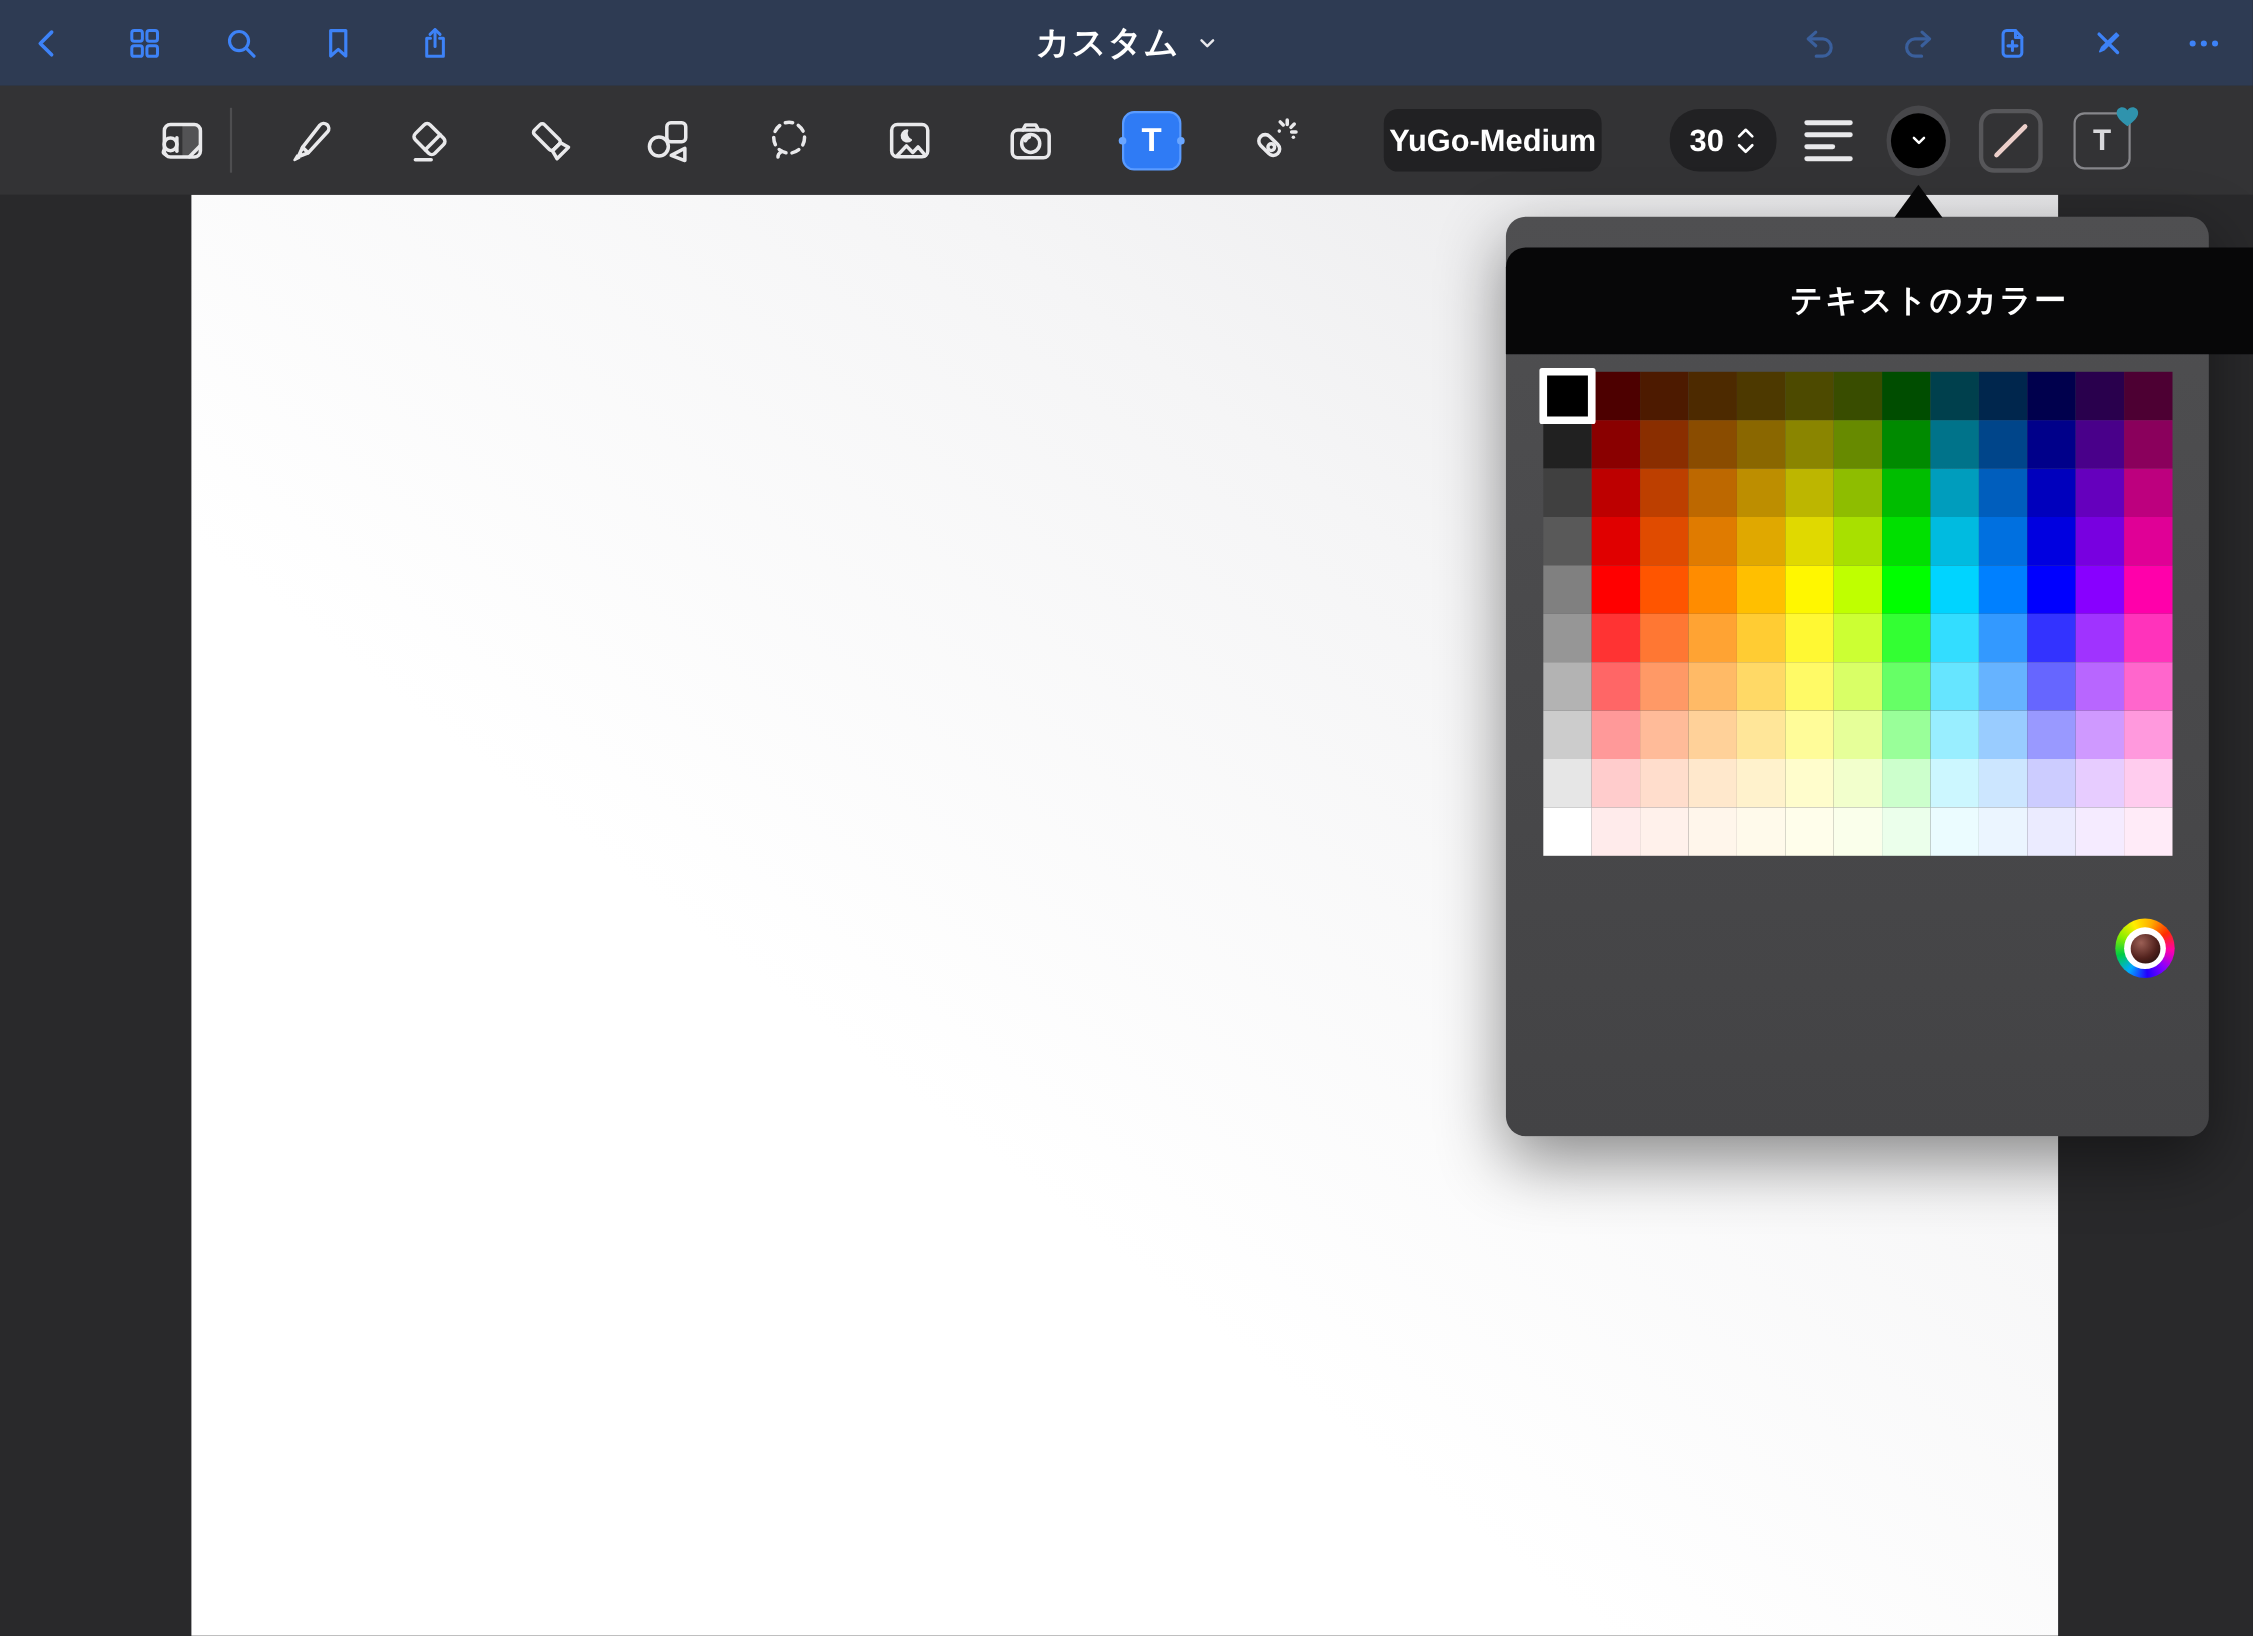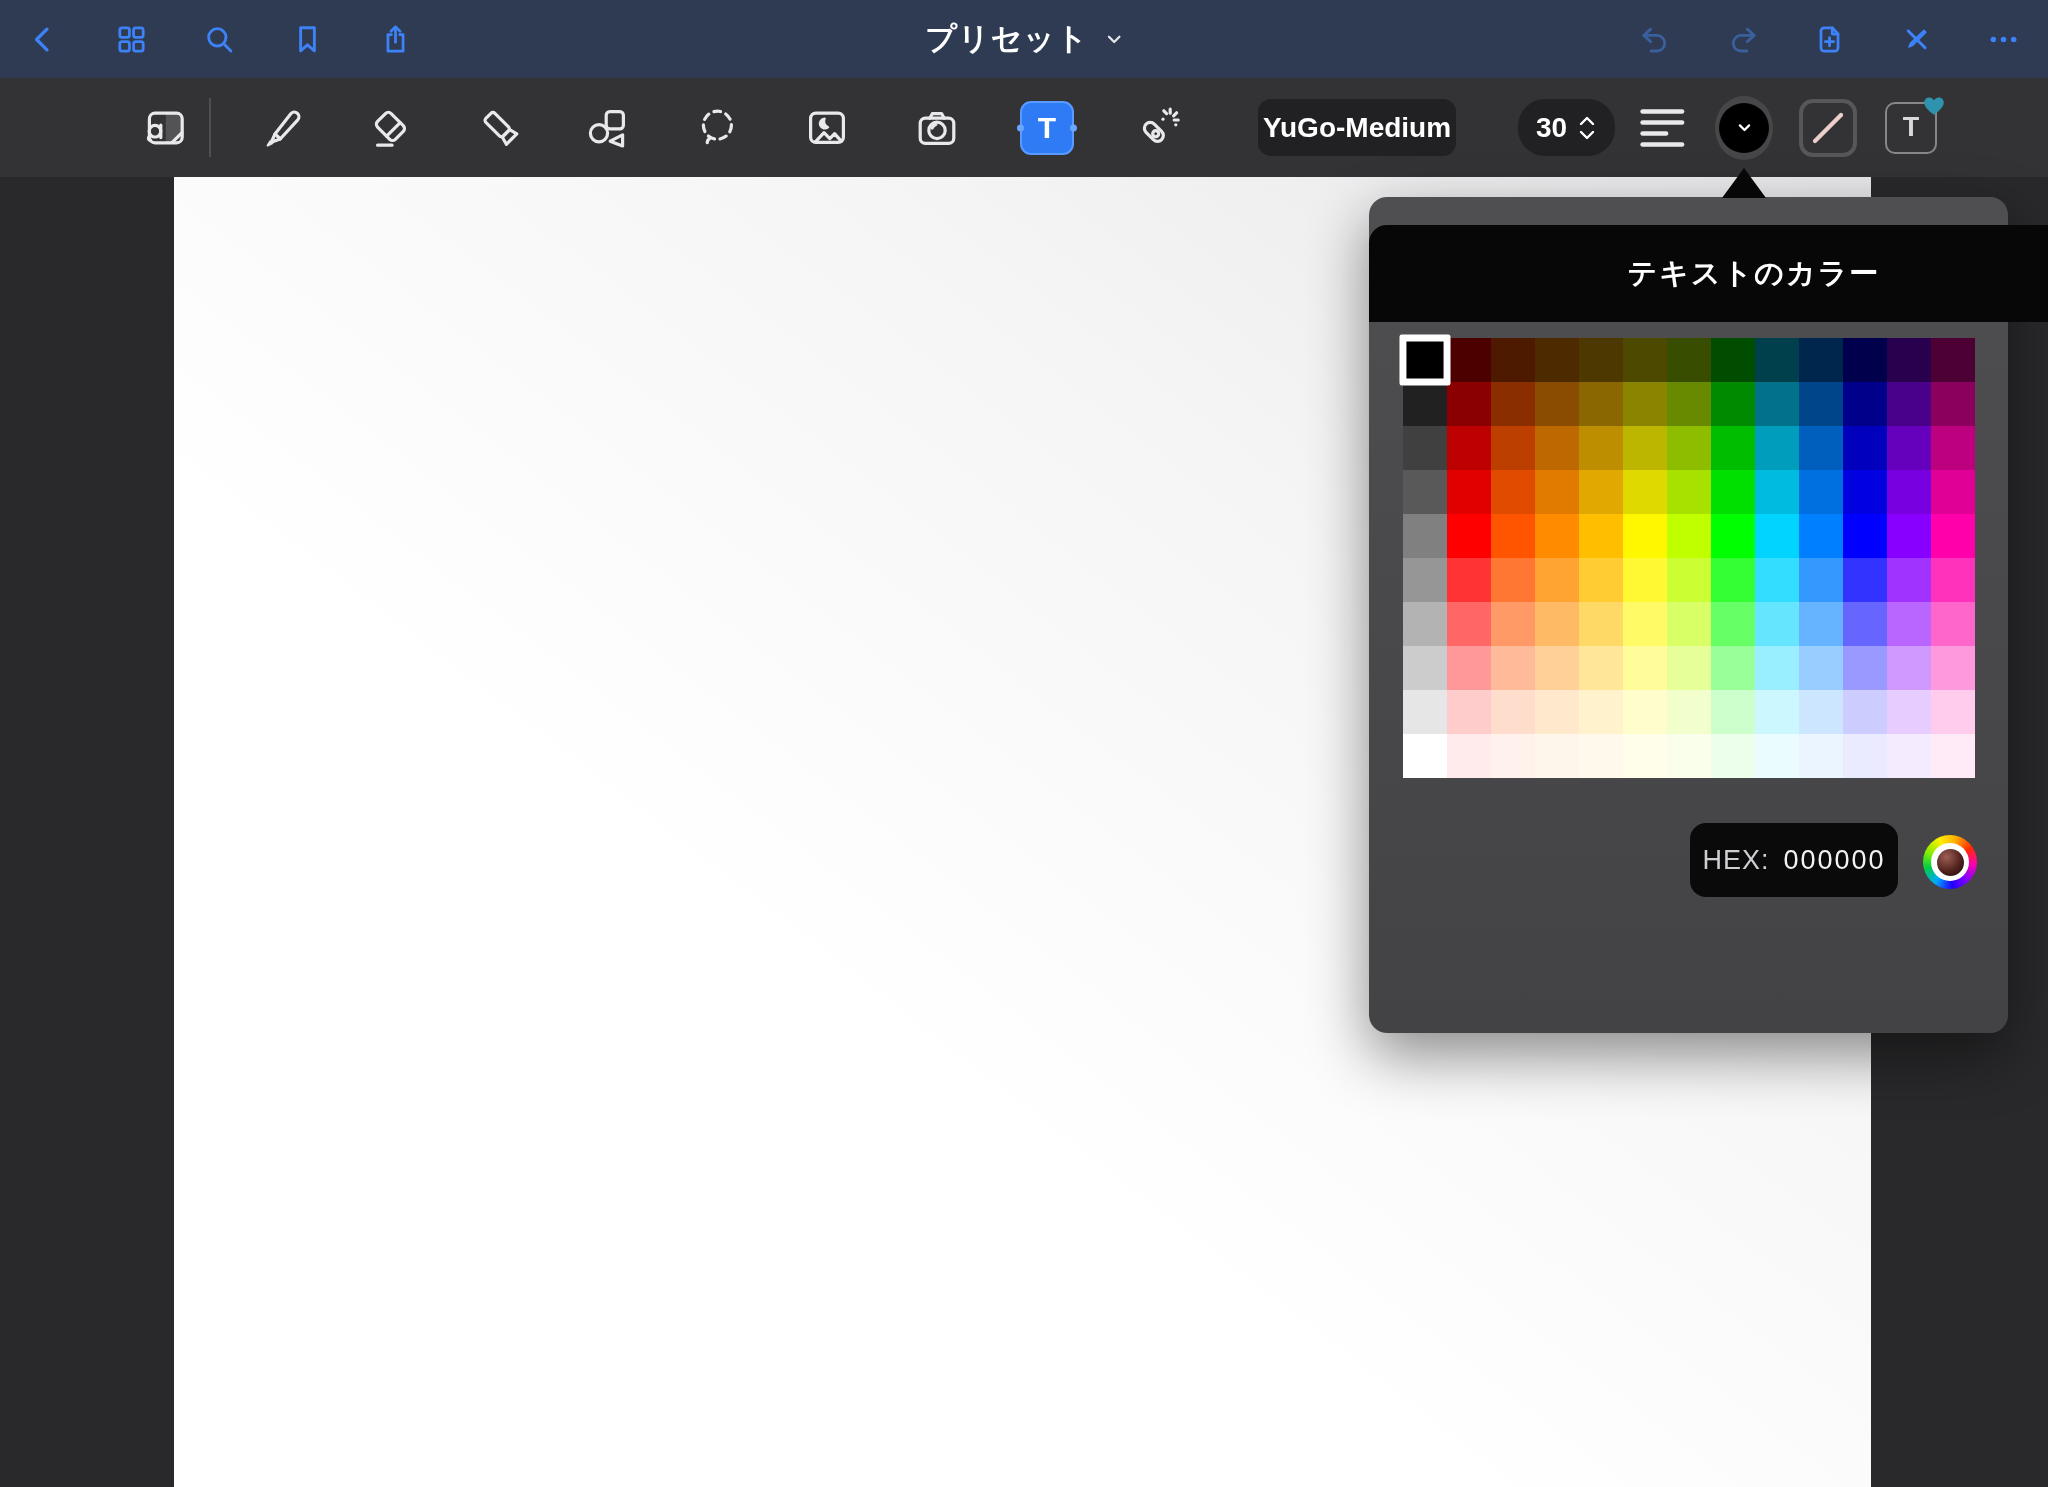--- a/index.html
+++ b/index.html
@@ -131,21 +131,21 @@
     <div class="nav-btn">
       <svg viewBox="0 0 24 24" fill="none" stroke="currentColor" stroke-width="2" stroke-linecap="round" stroke-linejoin="round">
           <path d="M9 8.5 H6.5 V20.5 h11 V8.5 H15"></path>
           <path d="M12 14 V3"></path>
           <path d="M8.7 6 L12 2.8 L15.3 6"></path>
         </svg>
     </div>
   </div>
 
   <div id="nav-title">
-    <span class="t">プリセット</span>
+    <span class="t">カスタム</span>
     <svg viewBox="0 0 24 24" fill="none" stroke="currentColor" stroke-width="3" stroke-linecap="round" stroke-linejoin="round">
         <path d="M5 9 L12 16 L19 9"></path>
       </svg>
   </div>
 
   <div class="nav-group" id="nav-right">
     <div class="nav-btn muted">
       <svg viewBox="0 0 24 24" fill="none" stroke="currentColor" stroke-width="2.1" stroke-linecap="round" stroke-linejoin="round">
           <path d="M8.5 4.5 L3.5 9 L8.5 13.5"></path>
           <path d="M3.9 9 H13.2 a5.7 5.7 0 1 1 -.4 11.4 H8.8"></path>
@@ -449,23 +449,19 @@
       <div class="swatch" style="background: rgb(255, 254, 235);"></div>
       <div class="swatch" style="background: rgb(250, 255, 235);"></div>
       <div class="swatch" style="background: rgb(235, 255, 235);"></div>
       <div class="swatch" style="background: rgb(235, 252, 255);"></div>
       <div class="swatch" style="background: rgb(235, 245, 255);"></div>
       <div class="swatch" style="background: rgb(235, 235, 255);"></div>
       <div class="swatch" style="background: rgb(245, 235, 255);"></div>
       <div class="swatch" style="background: rgb(255, 235, 248);"></div>
     </div>
 
-  <div id="hex-pill">
-    <span class="lbl">HEX:</span>
-    <span class="val">000000</span>
-  </div>
   <div id="wheel-btn">
     <div class="w">
       <div class="c"></div>
     </div>
   </div>
 
 </div>
 
 </body></html>

